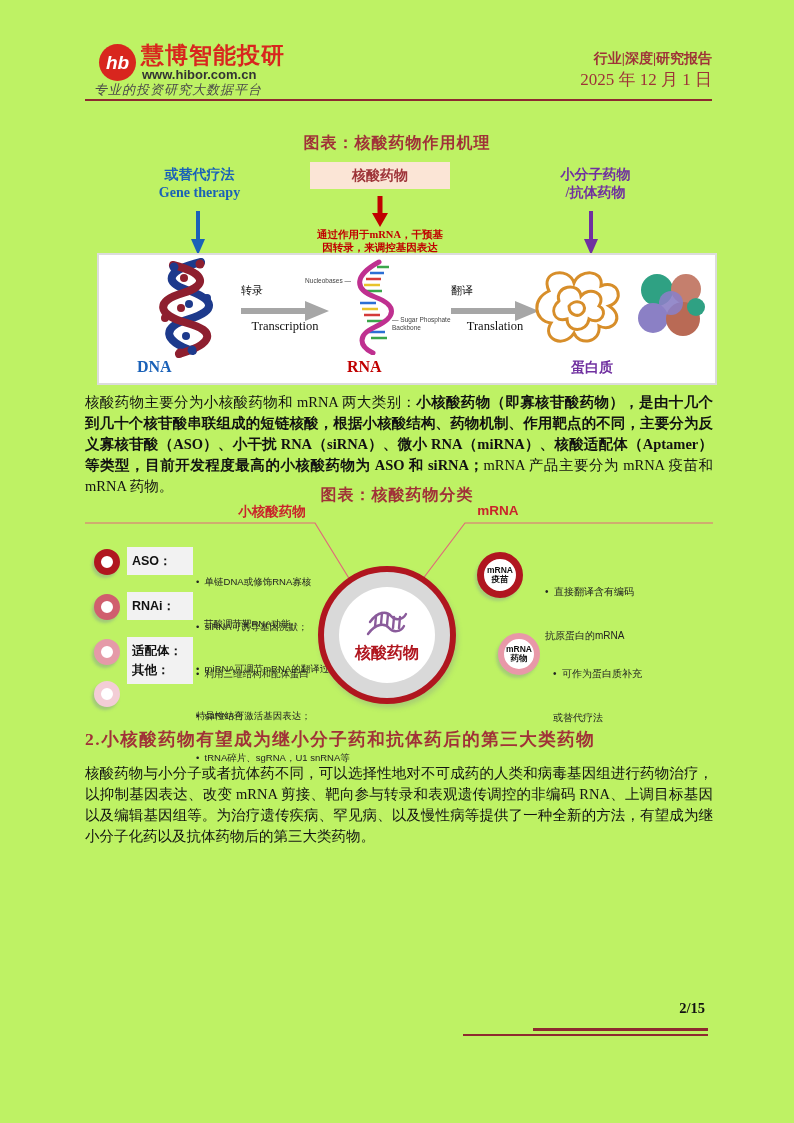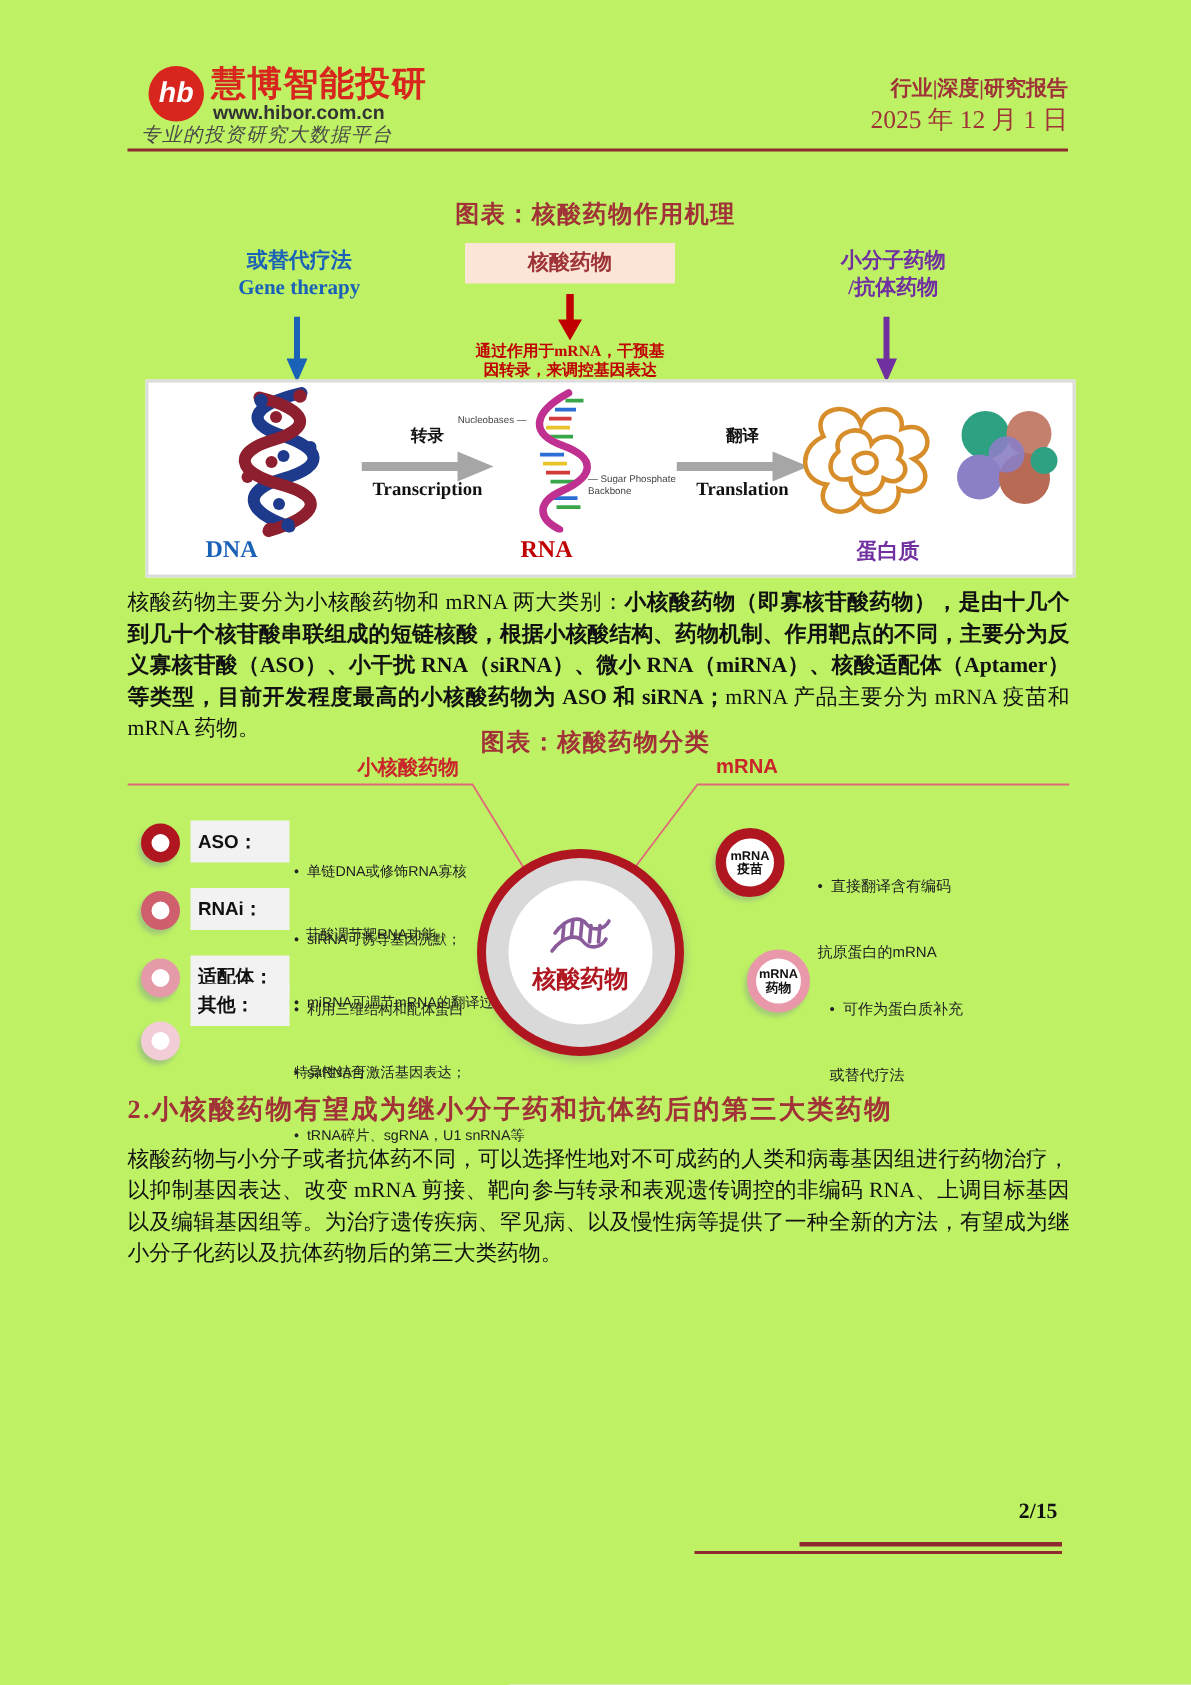--- a/index.html
+++ b/index.html
@@ -36,22 +36,22 @@
 
   .flow-box{left:97px;top:253px;width:616px;height:128px;border:2px solid #dcdcdc;background:#fff;}
   .flow-box .abs{position:absolute;}
   .dna-svg{left:38px;top:3px;width:96px;height:100px;}
   .flow-lbl{text-align:left;font-weight:bold;font-size:16px;}
   .dna-label{left:38px;top:103px;width:96px;color:#1a61b8;}
   .rna-label{left:248px;top:103px;width:54px;color:#c00000;}
   .prot-label{left:472px;top:104px;width:80px;color:#7030a0;font-size:14px;}
   .flow-arrow{width:88px;height:20px;}
   .arr1{left:142px;top:46px;}  .arr2{left:352px;top:46px;}
-  .f-cn{width:88px;text-align:center;font-weight:bold;font-size:11px;color:#111;}
-  .f-en{width:112px;text-align:center;font-weight:bold;font-size:12.5px;color:#111;}
+  .f-cn{width:88px;font-weight:normal;font-size:11px;color:#111;}
+  .f-en{width:112px;text-align:center;font-weight:normal;font-size:12.5px;color:#111;}
   .t-cn1{left:142px;top:28px;} .t-en1{left:130px;top:64px;}
   .t-cn2{left:352px;top:28px;} .t-en2{left:340px;top:64px;}
   .rna-svg{left:250px;top:4px;width:50px;height:96px;}
   .tiny-lbl{font-family:"Liberation Sans",sans-serif;font-size:6.5px;color:#444;line-height:7.5px;}
   .lbl-nb{left:196px;top:22px;width:56px;text-align:right;}
   .lbl-bb{left:293px;top:61px;width:62px;}
   .prot1-svg{left:430px;top:6px;width:100px;height:90px;}
   .prot2-svg{left:534px;top:13px;width:76px;height:76px;}
 
   

